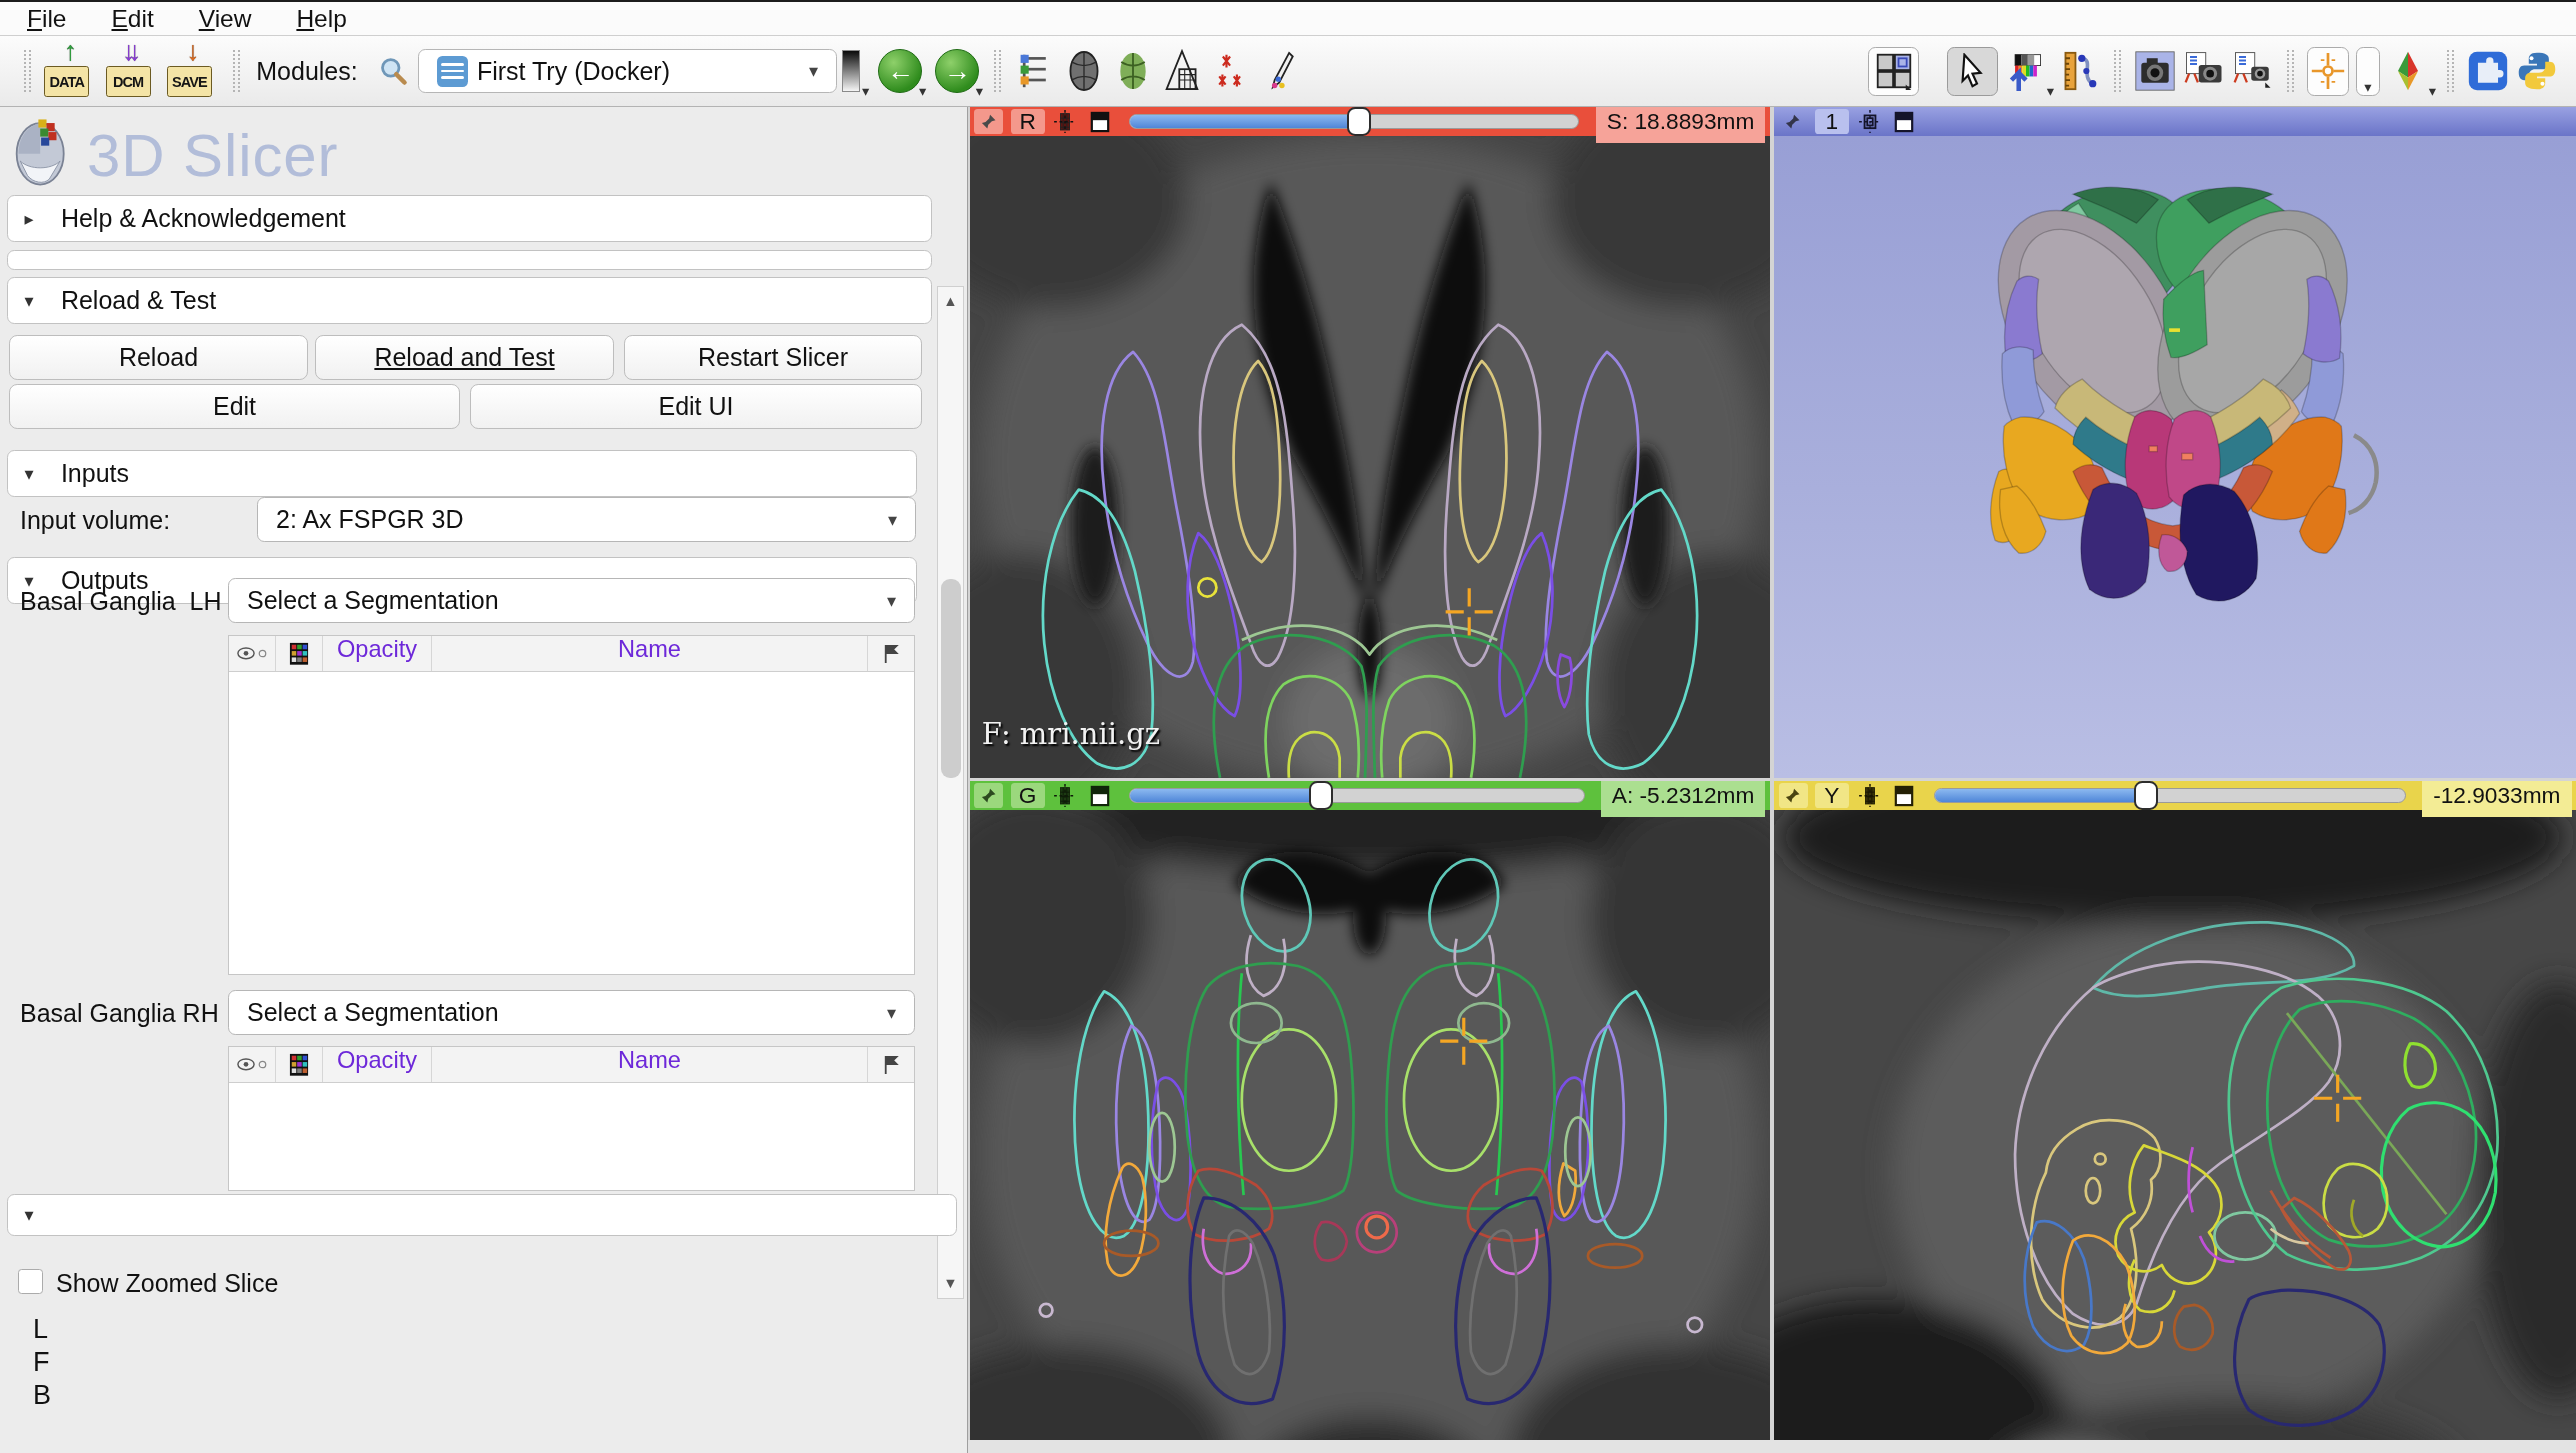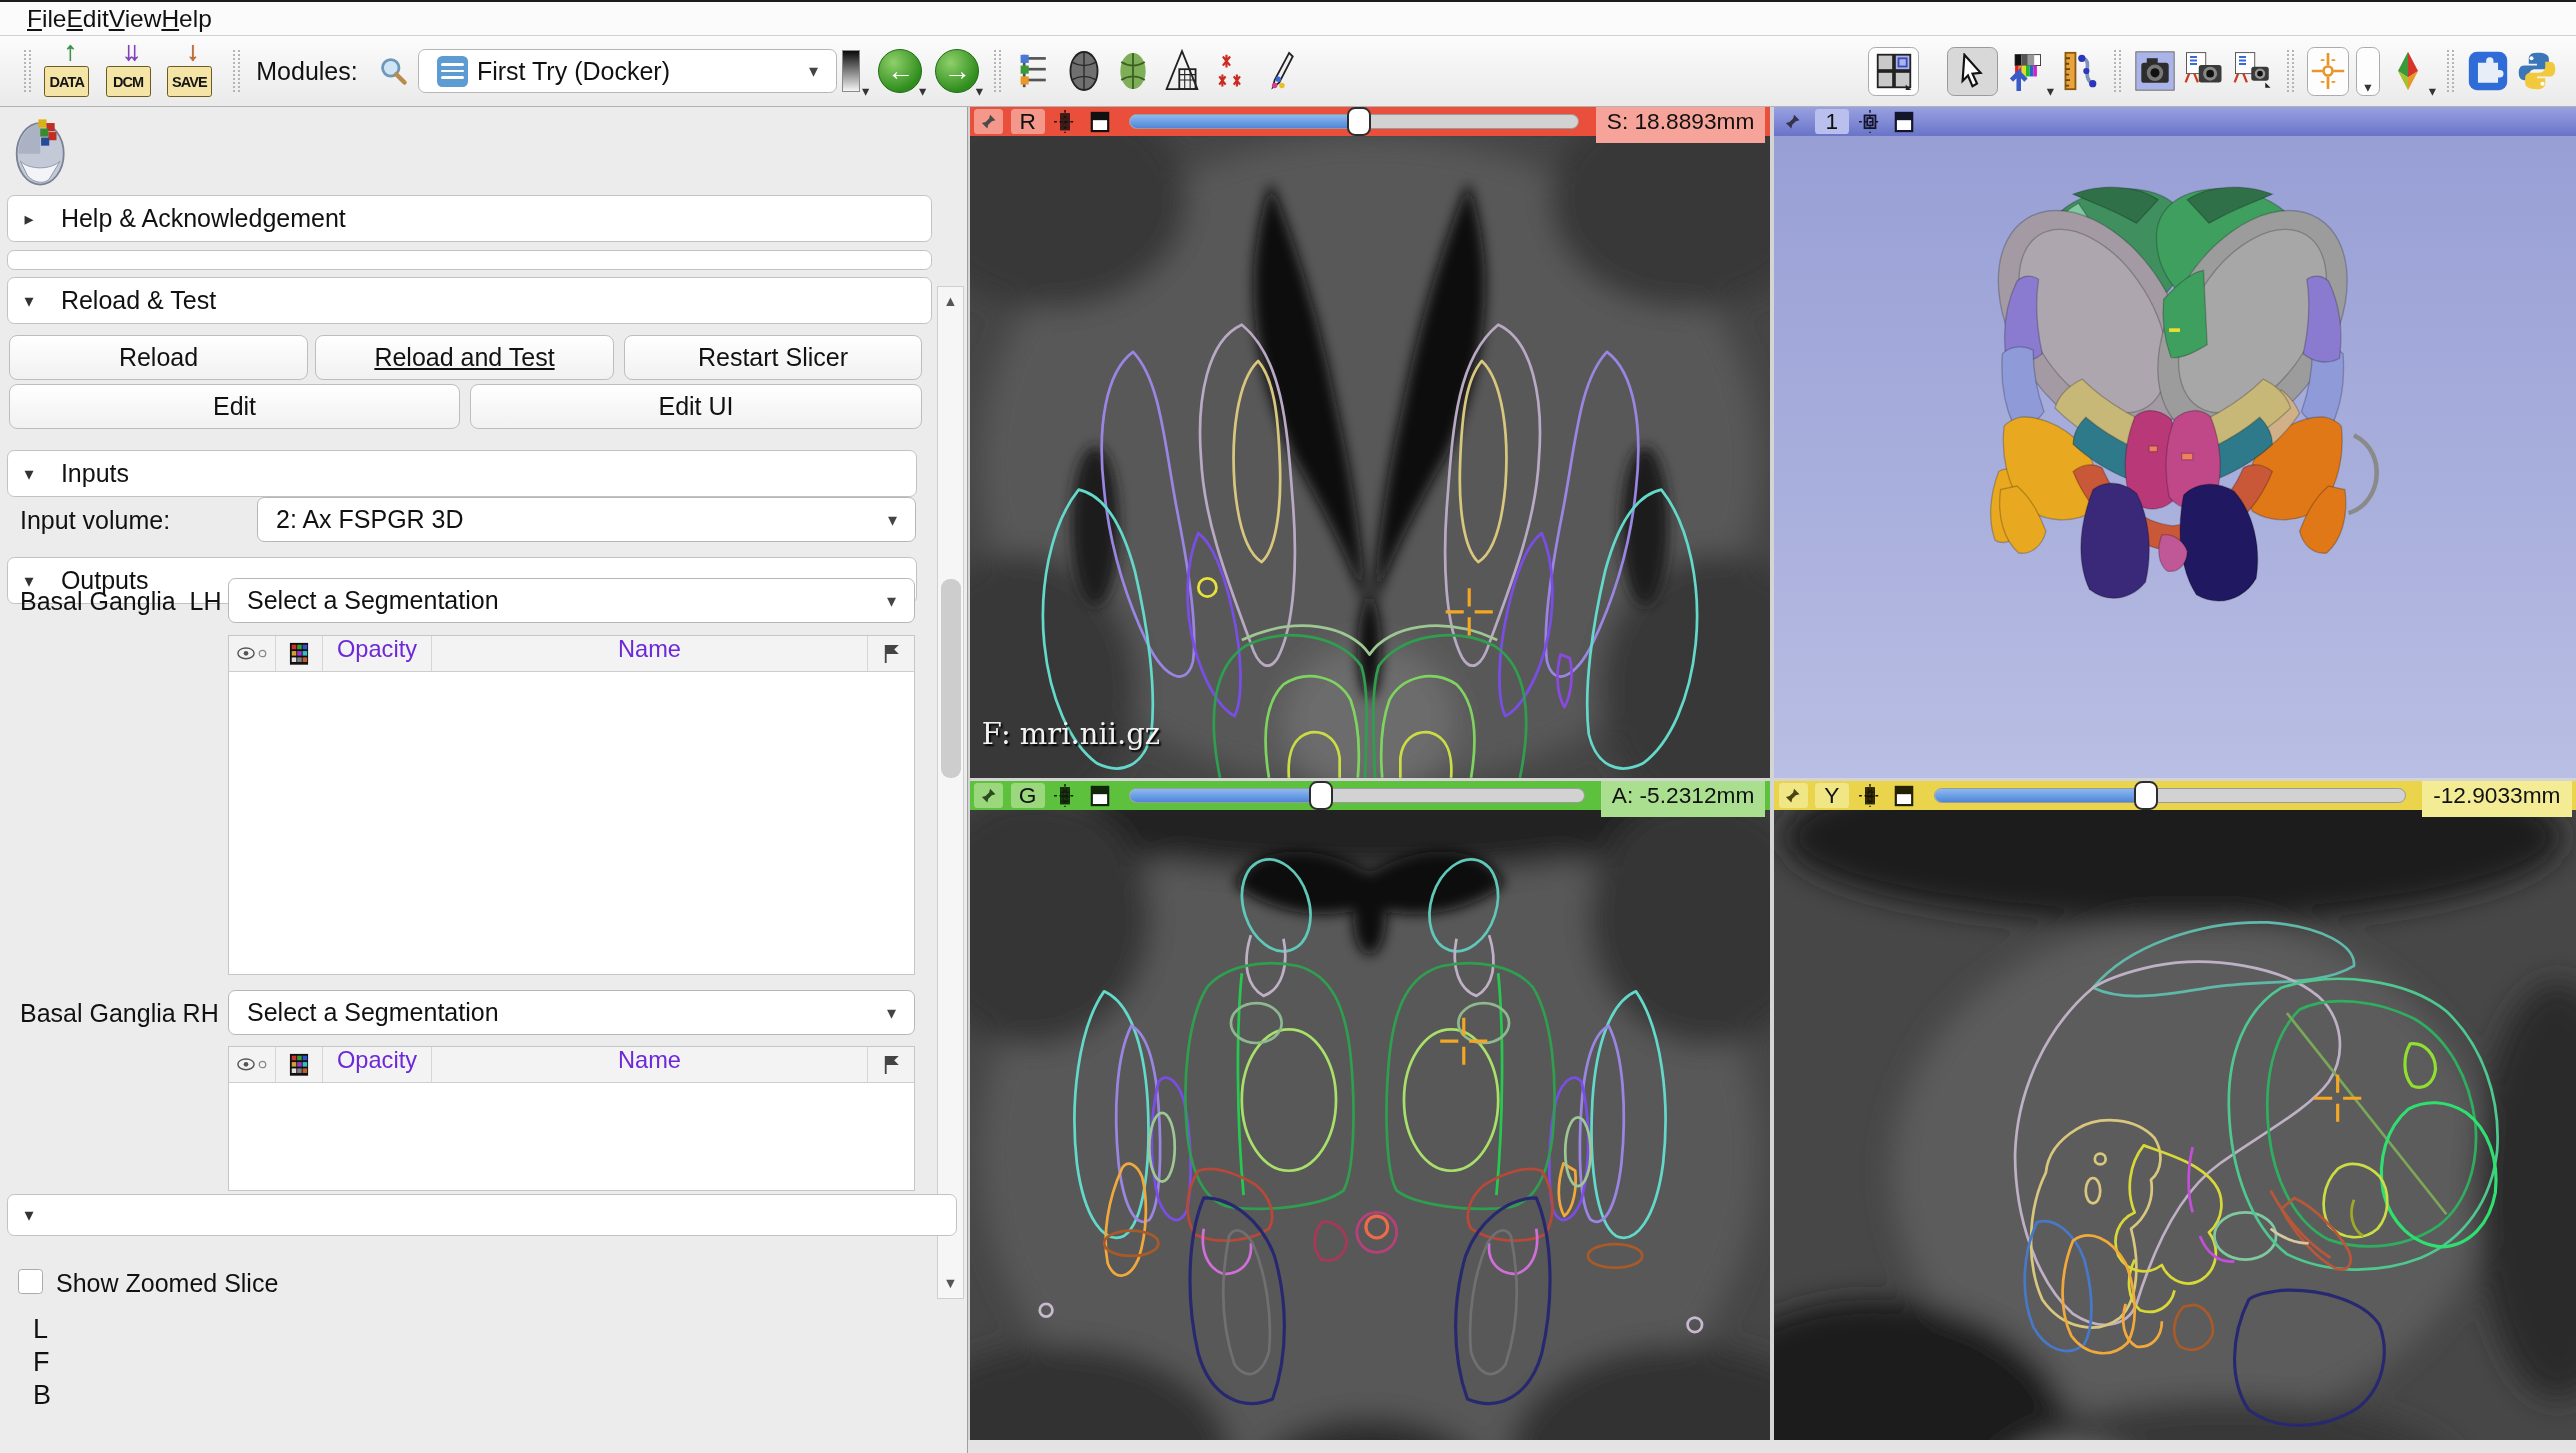--- a/index.html
+++ b/index.html
@@ -3,21 +3,21 @@
 <meta charset="utf-8">
 <style>
   * { margin:0; padding:0; box-sizing:border-box; }
   html,body { width:2576px; height:1454px; overflow:hidden;
     font-family:"Liberation Sans", sans-serif; background:#d9d9d9; color:#111; }
   .app { position:relative; width:2576px; height:1454px; }
 
   
   .menubar { position:absolute; left:0; top:0; width:2576px; height:36px;
     background:#fbfbfb; border-top:2.7px solid #1c1c1c; border-bottom:0.9px solid #cfcfcf;
-    display:flex; align-items:center; padding-left:27px; font-size:24.5px; }
+    display:flex; align-items:center; gap:45px; padding-left:27px; font-size:24.5px; }
   .menu-item .mn { text-decoration:underline; }
 
   
   .toolbar { position:absolute; left:0; top:36px; width:2576px; height:71px;
     background:linear-gradient(#fcfcfc,#eaeaea); border-bottom:1.8px solid #b3b3b3;
     display:flex; align-items:center; padding:0 14.5px; }
   .grip { width:7.3px; height:42px; border-left:2.7px dotted #b5b5b5; border-right:2.7px dotted #b5b5b5; margin:0 9px; }
   .tb-gap { width:20px; }
   .tb-flex { flex:1; }
   .tool-doc { position:relative; width:54px; height:56px; margin-right:7.3px; }
@@ -343,20 +343,21 @@
             <ellipse cx="30" cy="44" rx="26" ry="34" fill="#c3c9d6" stroke="#7a8294" stroke-width="2"></ellipse>
             <path d="M30 10 C14 14 6 28 6 44 L30 44 Z" fill="#aab2c4"></path>
             <path d="M8 52 C18 62 42 62 52 52 L40 72 C34 78 22 76 16 68 Z" fill="#f2f4f8" stroke="#8a92a4"></path>
             <rect x="28" y="6" width="9" height="9" fill="#d8b018"></rect>
             <rect x="37" y="10" width="9" height="9" fill="#c03020"></rect>
             <rect x="30" y="16" width="9" height="9" fill="#3a8a30"></rect>
             <rect x="39" y="20" width="9" height="9" fill="#c03020"></rect>
             <rect x="31" y="26" width="9" height="9" fill="#28489a"></rect>
           </svg>
       </span>
+      <span class="app-title">3D Slicer</span>
     </div>
 
     <div class="sect" style="top:88px; height:47px;">
       <span class="tri">▸</span>
       <span>Help &amp; Acknowledgement</span>
     </div>
     <div class="sect" style="top:143px; height:20px;"></div>
     <div class="sect" style="top:170px; height:47px;">
       <span class="tri">▾</span>
       <span>Reload &amp; Test</span>

